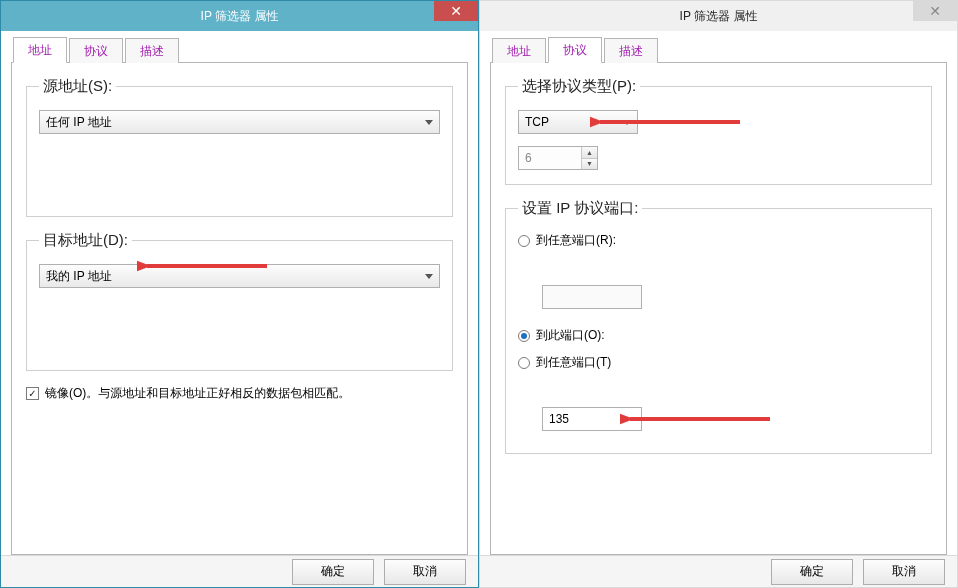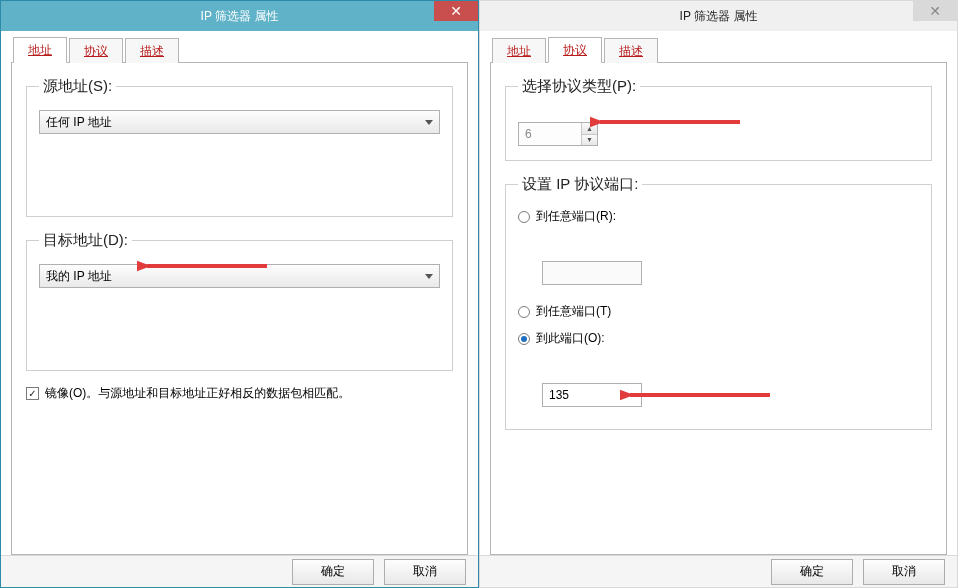--- a/index.html
+++ b/index.html
@@ -58,22 +58,21 @@
   .tab {
     padding: 4px 14px 3px 14px;
     font-size: 12px;
     border: 1px solid #b5b5b5;
     border-bottom: none;
     background: #f7f7f7;
     margin-right: 2px;
     position: relative;
     top: 1px;
     cursor: pointer;
-    color: #b91c1c;
-    text-decoration: underline;
+    color: #a21caf;
   }
   .tab.active {
     background: #fff;
     border-bottom: 1px solid #fff;
     top: 1px;
   }
   .tabpage {
     border: 1px solid #b5b5b5;
     border-top: none;
     flex: 1;
@@ -270,20 +269,24 @@
   <div class="body">
     <div class="tabs">
       <div class="tab"><span>地址</span></div>
       <div class="tab active"><span>协议</span></div>
       <div class="tab"><span>描述</span></div>
     </div>
     <div class="tabpage">
       <fieldset class="group">
         <legend>选择协议类型(P):</legend>
         <div style="position:relative;">
+          <div class="combo" style="width:120px;">
+            <span>TCP</span>
+            <span class="caret"></span>
+          </div>
           <svg class="arrow" style="left:72px; top:0;" width="160" height="24">
             <defs>
                 <marker id="ah2" markerWidth="10" markerHeight="10" refX="1" refY="3" orient="auto">
                   <path d="M8,0 L0,3 L8,6 Z" fill="#e23b3b"></path>
                 </marker>
               </defs>
             <line x1="150" y1="12" x2="10" y2="12" stroke="#e23b3b" stroke-width="4" marker-end="url(#ah2)"></line>
           </svg>
         </div>
         <div class="spinner" style="margin-top:12px;">
@@ -302,26 +305,26 @@
           <span class="radio"></span>
           <span>到任意端口(R):</span>
         </div>
         <div class="indent" style="margin-bottom:18px;">
           <div class="textbox disabled">
             <span></span>
           </div>
         </div>
 
         <div class="radio-row">
+          <span class="radio sel"></span>
+          <span>到此端口(O):</span>
+        </div>
+        <div class="radio-row">
           <span class="radio"></span>
           <span>到任意端口(T)</span>
-        </div>
-        <div class="radio-row">
-          <span class="radio sel"></span>
-          <span>到此端口(O):</span>
         </div>
         <div class="indent" style="position:relative;">
           <div class="textbox">
             <span>135</span>
           </div>
           <svg class="arrow" style="left:78px; top:0;" width="160" height="24">
             <defs>
                 <marker id="ah3" markerWidth="10" markerHeight="10" refX="1" refY="3" orient="auto">
                   <path d="M8,0 L0,3 L8,6 Z" fill="#e23b3b"></path>
                 </marker>

